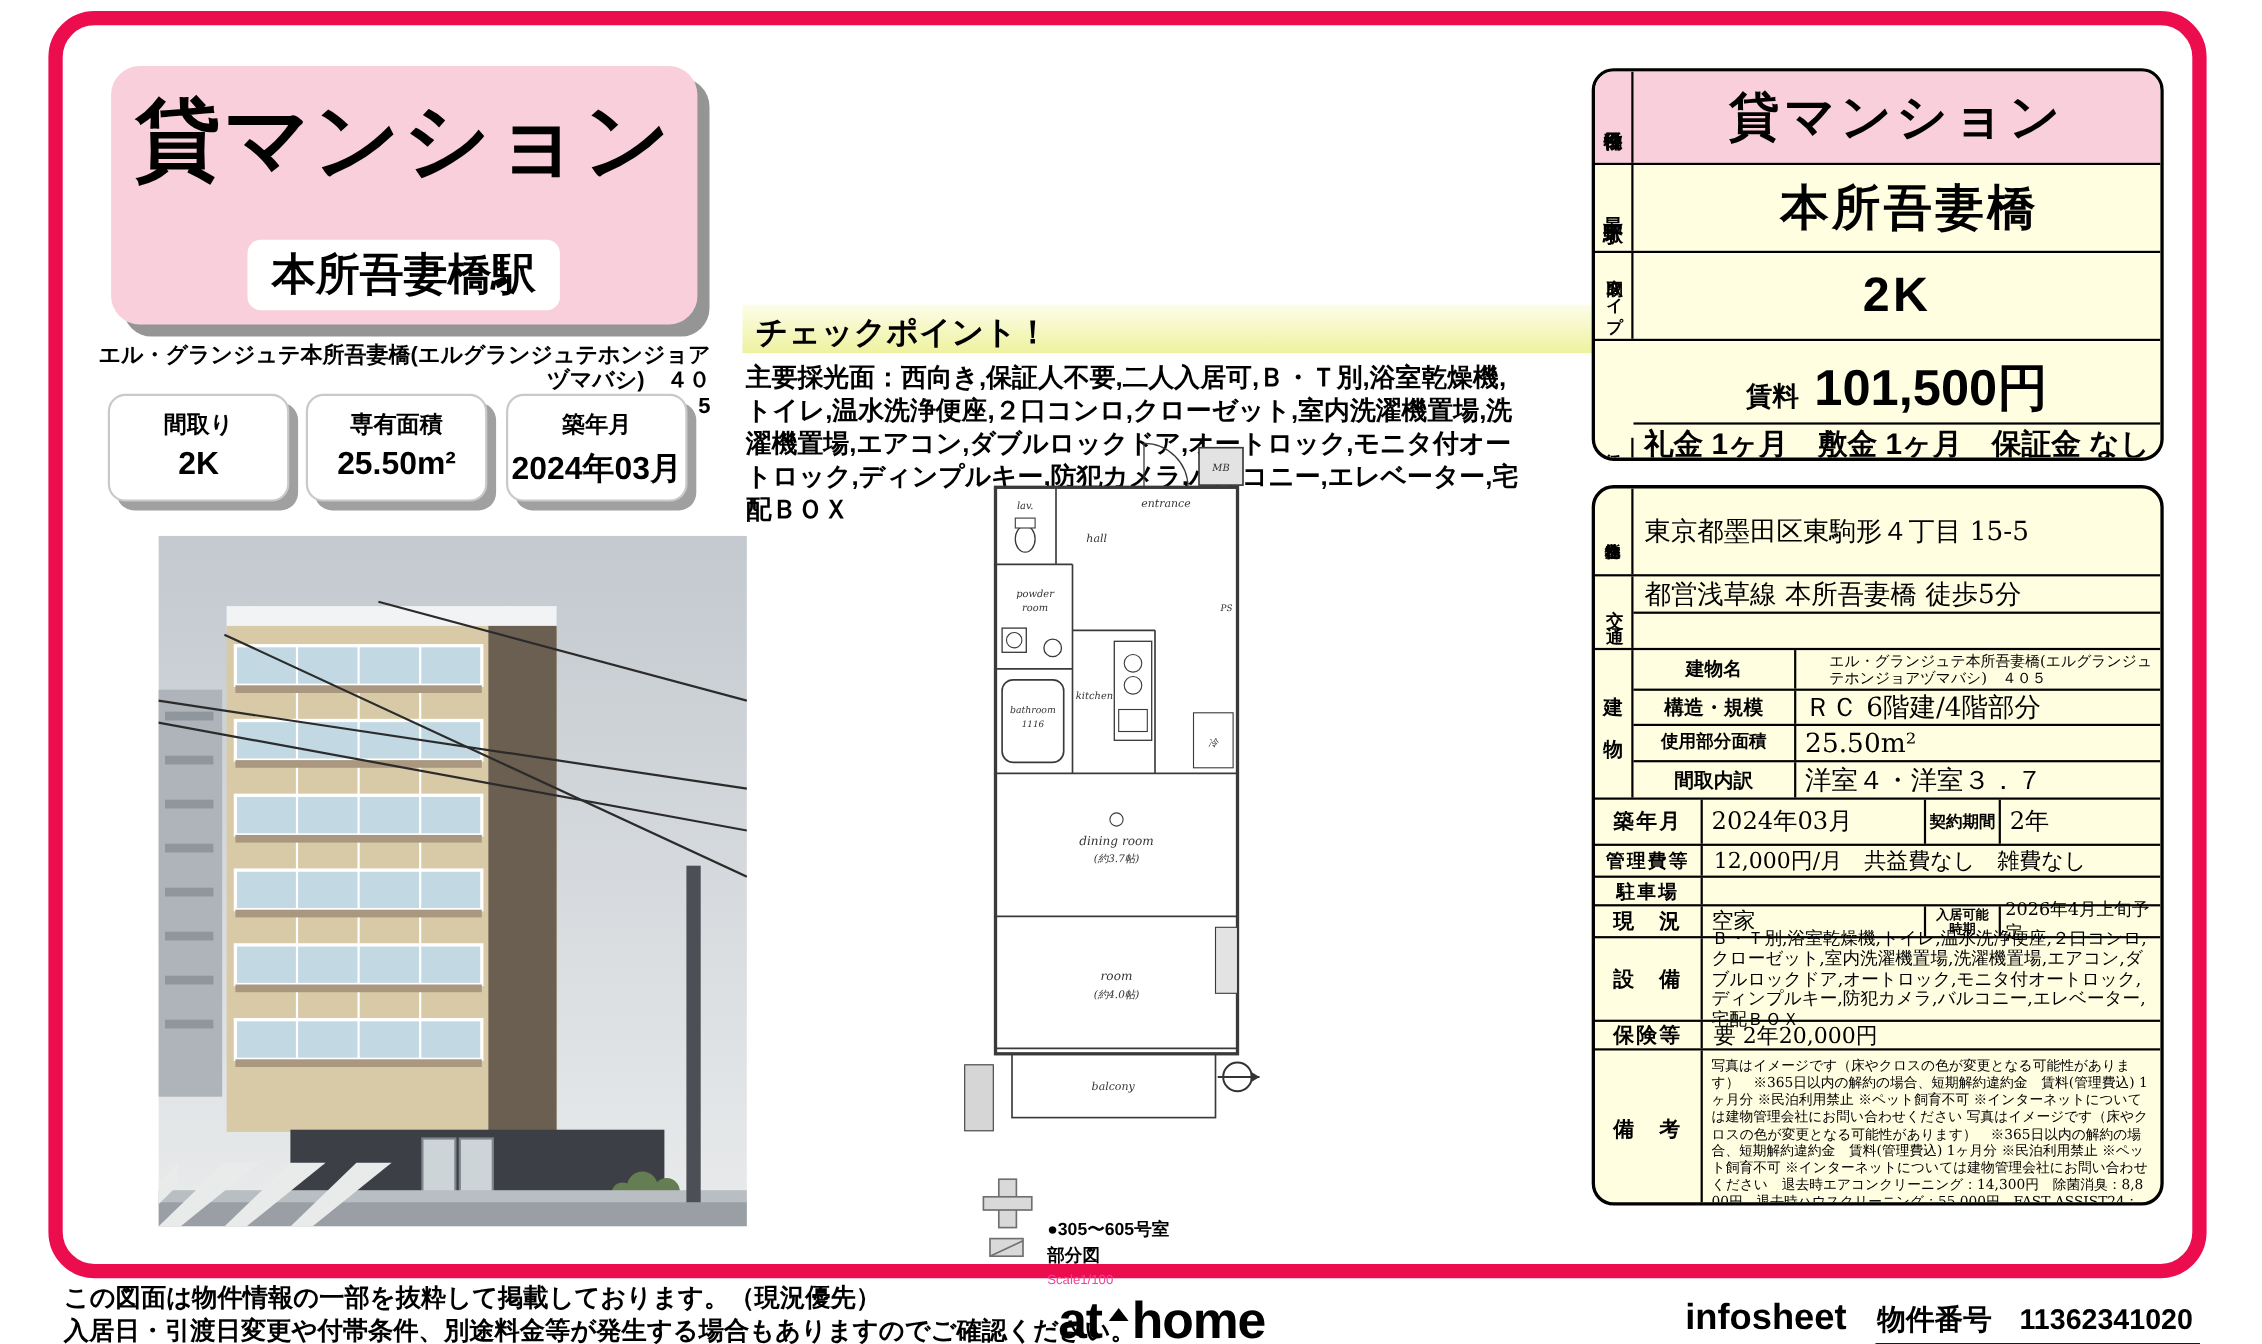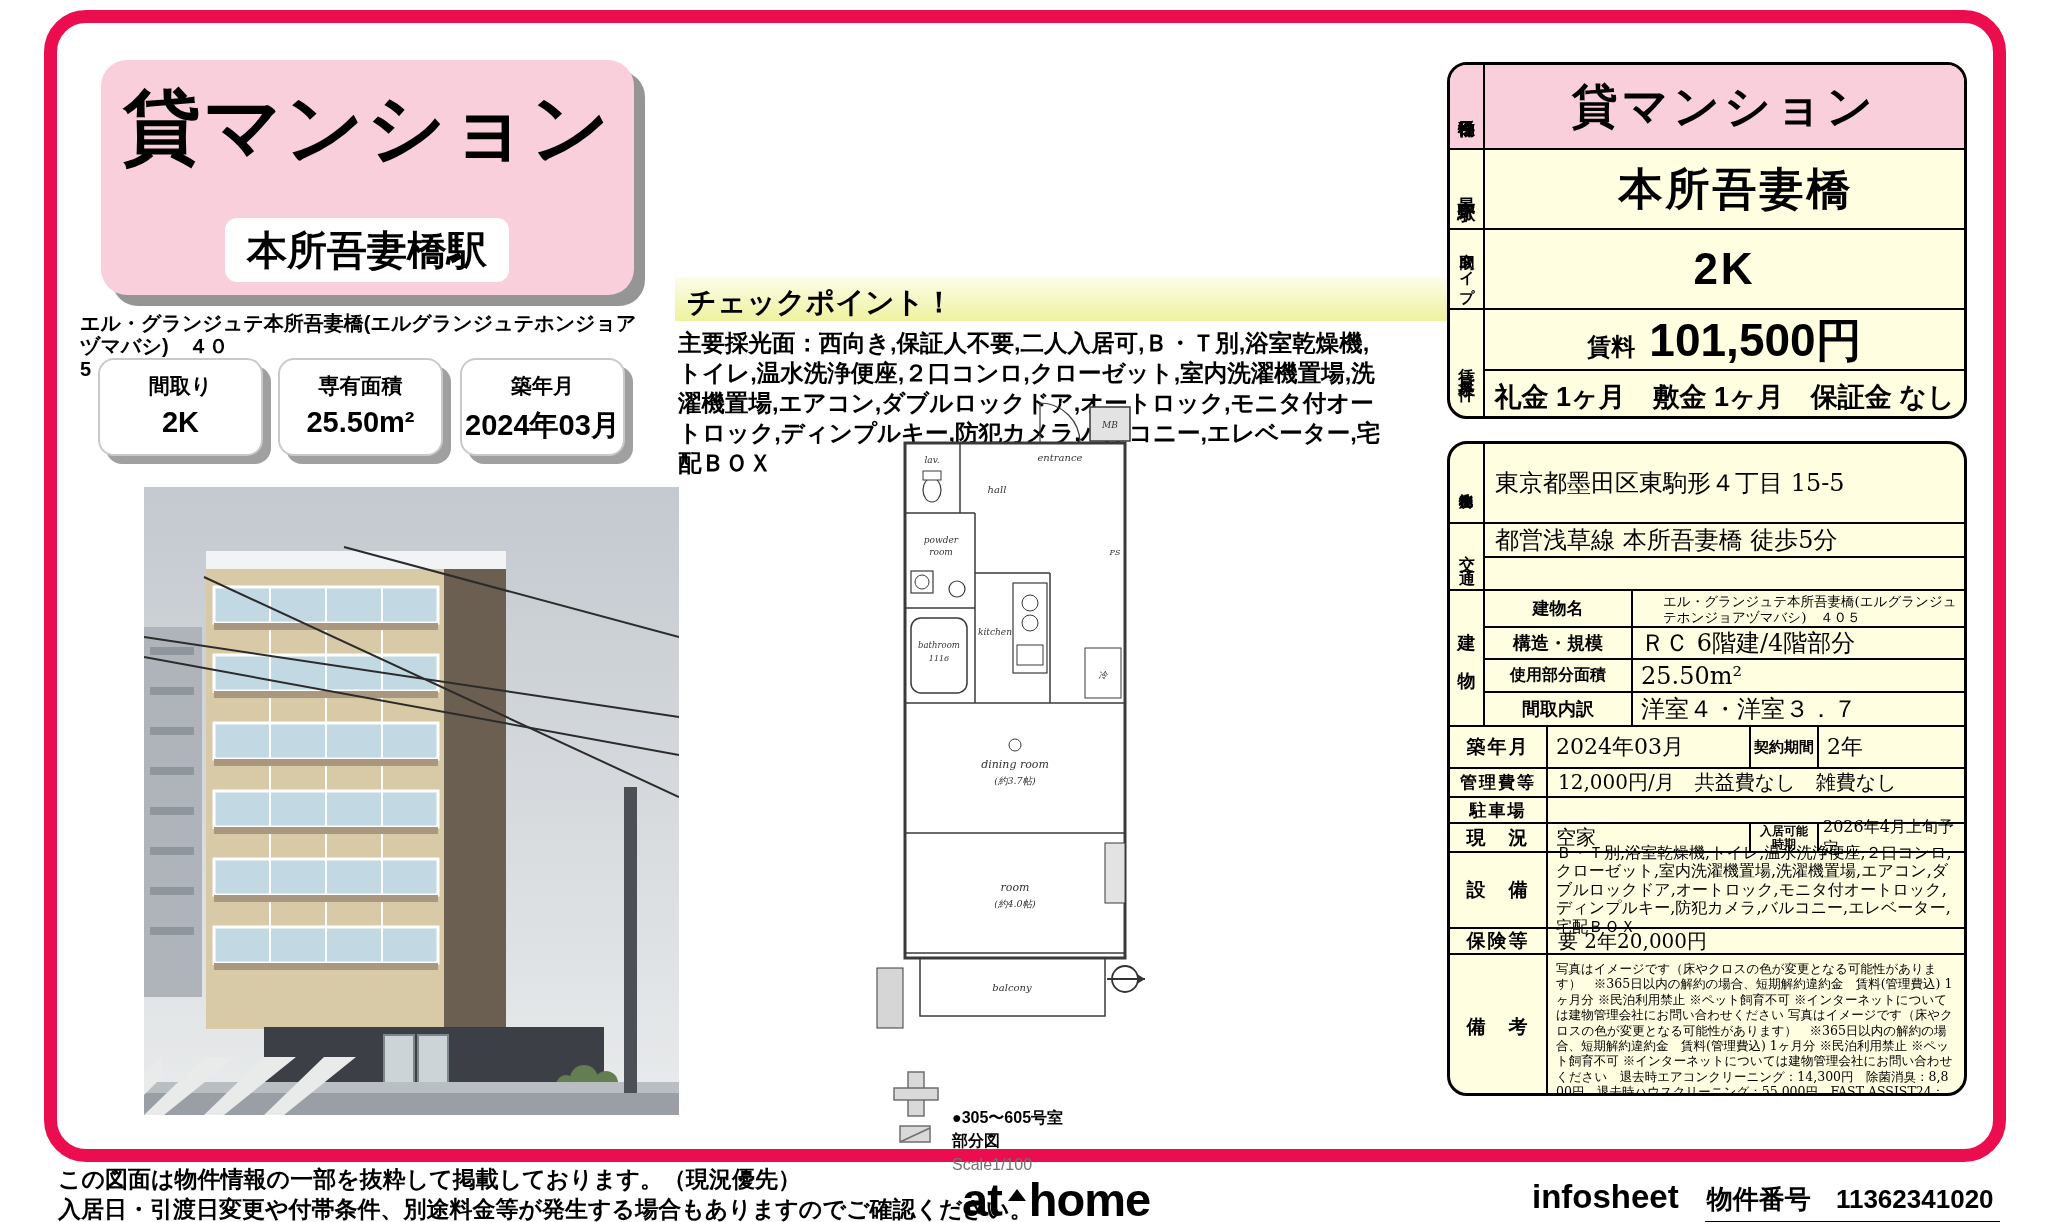--- a/index.html
+++ b/index.html
@@ -9,21 +9,21 @@
 
   
   .frame{left:44px;top:10px;width:1962px;height:1152px;border:13px solid #ec0d4f;border-radius:42px;box-sizing:border-box;}
 
   
   .title-box{left:101px;top:60px;width:533px;height:235px;background:#f9cfdb;border-radius:26px;
              box-shadow:11px 11px 0 #959595;}
   .title-main{left:0;top:16px;width:100%;text-align:center;font-size:78px;font-weight:bold;letter-spacing:2px;}
   .station-box{left:124px;top:158px;width:284px;height:64px;background:#ffffff;border-radius:12px;
                text-align:center;font-size:40px;font-weight:bold;line-height:64px;}
-  .prop-name{left:80px;top:312px;width:566px;text-align:left;font-size:20px;line-height:23px;font-weight:600;}
+  .prop-name{left:80px;top:312px;width:566px;text-align:right;font-size:20px;line-height:23px;font-weight:600;}
 
   
   .sumbox{top:358px;width:165px;height:98px;background:#fff;border:2px solid #c9c9c9;border-radius:16px;
           box-shadow:8px 8px 0 #a0a0a0;text-align:center;box-sizing:border-box;}
   .sumbox .lab{font-size:21px;font-weight:600;margin-top:12px;}
   .sumbox .val{font-size:29px;font-weight:bold;margin-top:6px;}
 
   
   .cp-band{left:675px;top:277px;width:809px;height:44px;background:linear-gradient(180deg,#fdfdea 0%,#eef29e 100%);}
   .cp-head{padding:6px 0 0 12px;font-size:29px;font-weight:bold;}
@@ -68,21 +68,21 @@
   
   .v17{font-size:17px;} .v18{font-size:18px;letter-spacing:4px;} .v15{font-size:15px;}
   .v17s{font-size:17px;letter-spacing:6px;} .v14{font-size:14px;}
   .v16sp{font-size:16px;letter-spacing:16px;} .v18sp{font-size:18px;letter-spacing:40px;}
 
   
   .fp-caption{left:890px;top:1070px;width:250px;display:flex;gap:10px;align-items:flex-start;}
   .fp-cap-col{display:flex;flex-direction:column;margin-top:38px;}
   .fp-cap1{font-size:16px;font-weight:bold;}
   .fp-cap2{font-size:16px;font-weight:bold;margin-top:2px;}
-  .fp-scale{font-size:16px;color:#737373;margin-top:4px;}
+  .fp-scale{font-size:12px;color:#ec4899;margin-top:4px;}
 
   
   .disc{left:58px;top:1164px;font-size:23px;font-weight:bold;line-height:30px;}
   .logo{left:962px;top:1172px;font-size:47px;font-weight:bold;letter-spacing:-1px;display:flex;align-items:flex-end;}
   .logo .roof{width:0;height:0;border-left:9px solid transparent;border-right:9px solid transparent;
               border-bottom:12px solid #000;margin:0 3px 26px 6px;}
   .isheet{left:1532px;top:1178px;display:flex;align-items:baseline;}
   .isheet .iw{font-size:33px;font-weight:600;}
   .isheet .bn{margin-left:26px;border-bottom:3px solid #000;padding:0 6px 4px 2px;font-size:26px;font-weight:bold;}
   .isheet .bn .no{margin-left:18px;}
@@ -277,21 +277,21 @@
       <div class="cellc hdr-val">貸マンション</div>
     </div>
     <div class="trow" style="height:80px;gap:23px;">
       <div class="vlab v18">最寄駅</div>
       <div class="cellc big-val">本所吾妻橋</div>
     </div>
     <div class="trow" style="height:80px;">
       <div class="vlab v15">間取タイプ</div>
       <div class="cellc big-val">2K</div>
     </div>
-    <div class="trow" style="height:114px;">
+    <div class="trow" style="height:114px;align-items:flex-end;">
       <div class="vlab v17s">賃貸条件</div>
       <div class="col">
         <div class="subrow first rent-row" style="height:59px;">
           <span class="rent-l">賃料</span>
           <span class="rent-a">101,500円</span>
         </div>
         <div class="subrow cellc fees" style="flex:1;">礼金 1ヶ月　敷金 1ヶ月　保証金 なし</div>
       </div>
     </div>
   </div>

